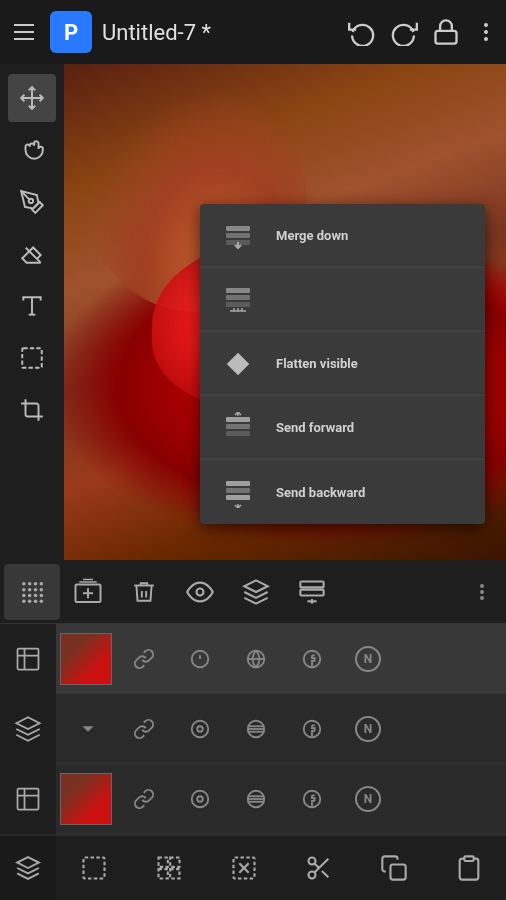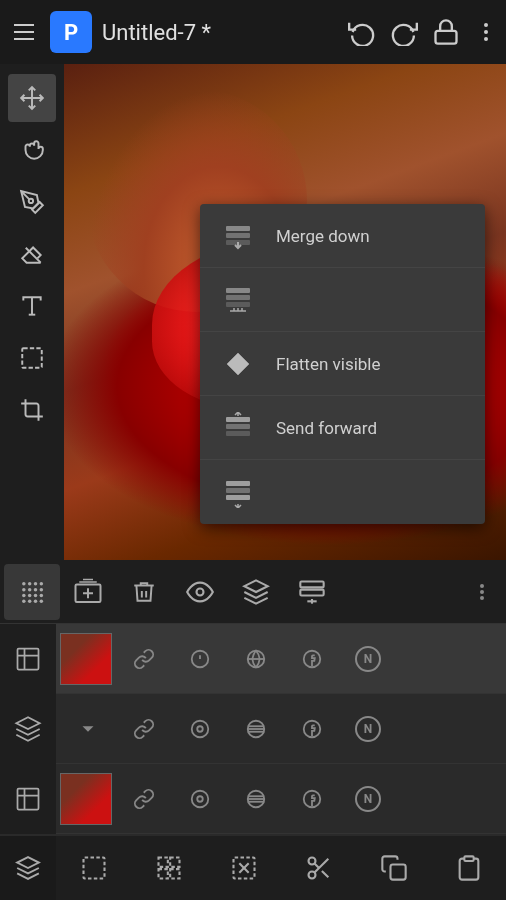--- a/index.html
+++ b/index.html
@@ -121,22 +121,22 @@
       gap: 20px;
     }
     .menu-item:last-child { border-bottom: none; }
     .menu-item-icon {
       width: 36px; height: 36px;
       display: flex; align-items: center; justify-content: center;
       flex-shrink: 0;
     }
     .menu-item-label {
       color: #d0d0d0;
-      font-size: 17px;
-      font-weight: 400;
+      font-size: 13px;
+      font-weight: 700;
     }
 
     
     .bottom-panel {
       position: absolute;
       top: 560px; left: 0;
       width: 506px;
       height: 340px;
       background: #2a2a2a;
       z-index: 50;
@@ -398,20 +398,21 @@
 
   <div class="menu-item">
     <div class="menu-item-icon">
       <svg width="32" height="32" viewBox="0 0 32 32" fill="none">
         <rect x="4" y="5" width="24" height="5" rx="1" fill="#aaa" opacity="0.9"></rect>
         <rect x="4" y="12" width="24" height="5" rx="1" fill="#aaa" opacity="0.5"></rect>
         <rect x="4" y="19" width="24" height="5" rx="1" fill="#aaa" opacity="0.9"></rect>
         <path d="M16 28 L16 31 M13 29 L16 32 L19 29" stroke="#aaa" stroke-width="1.5" fill="none"></path>
       </svg>
     </div>
+    <span class="menu-item-label">Send backward</span>
   </div>
 </div>
 
 <div class="bottom-panel">
 
   <div class="layer-toolbar">
 
     <div class="layer-tool-btn active">
       <svg width="28" height="28" viewBox="0 0 24 24" fill="#aaa">
         <circle cx="5" cy="5" r="1.5"></circle>

